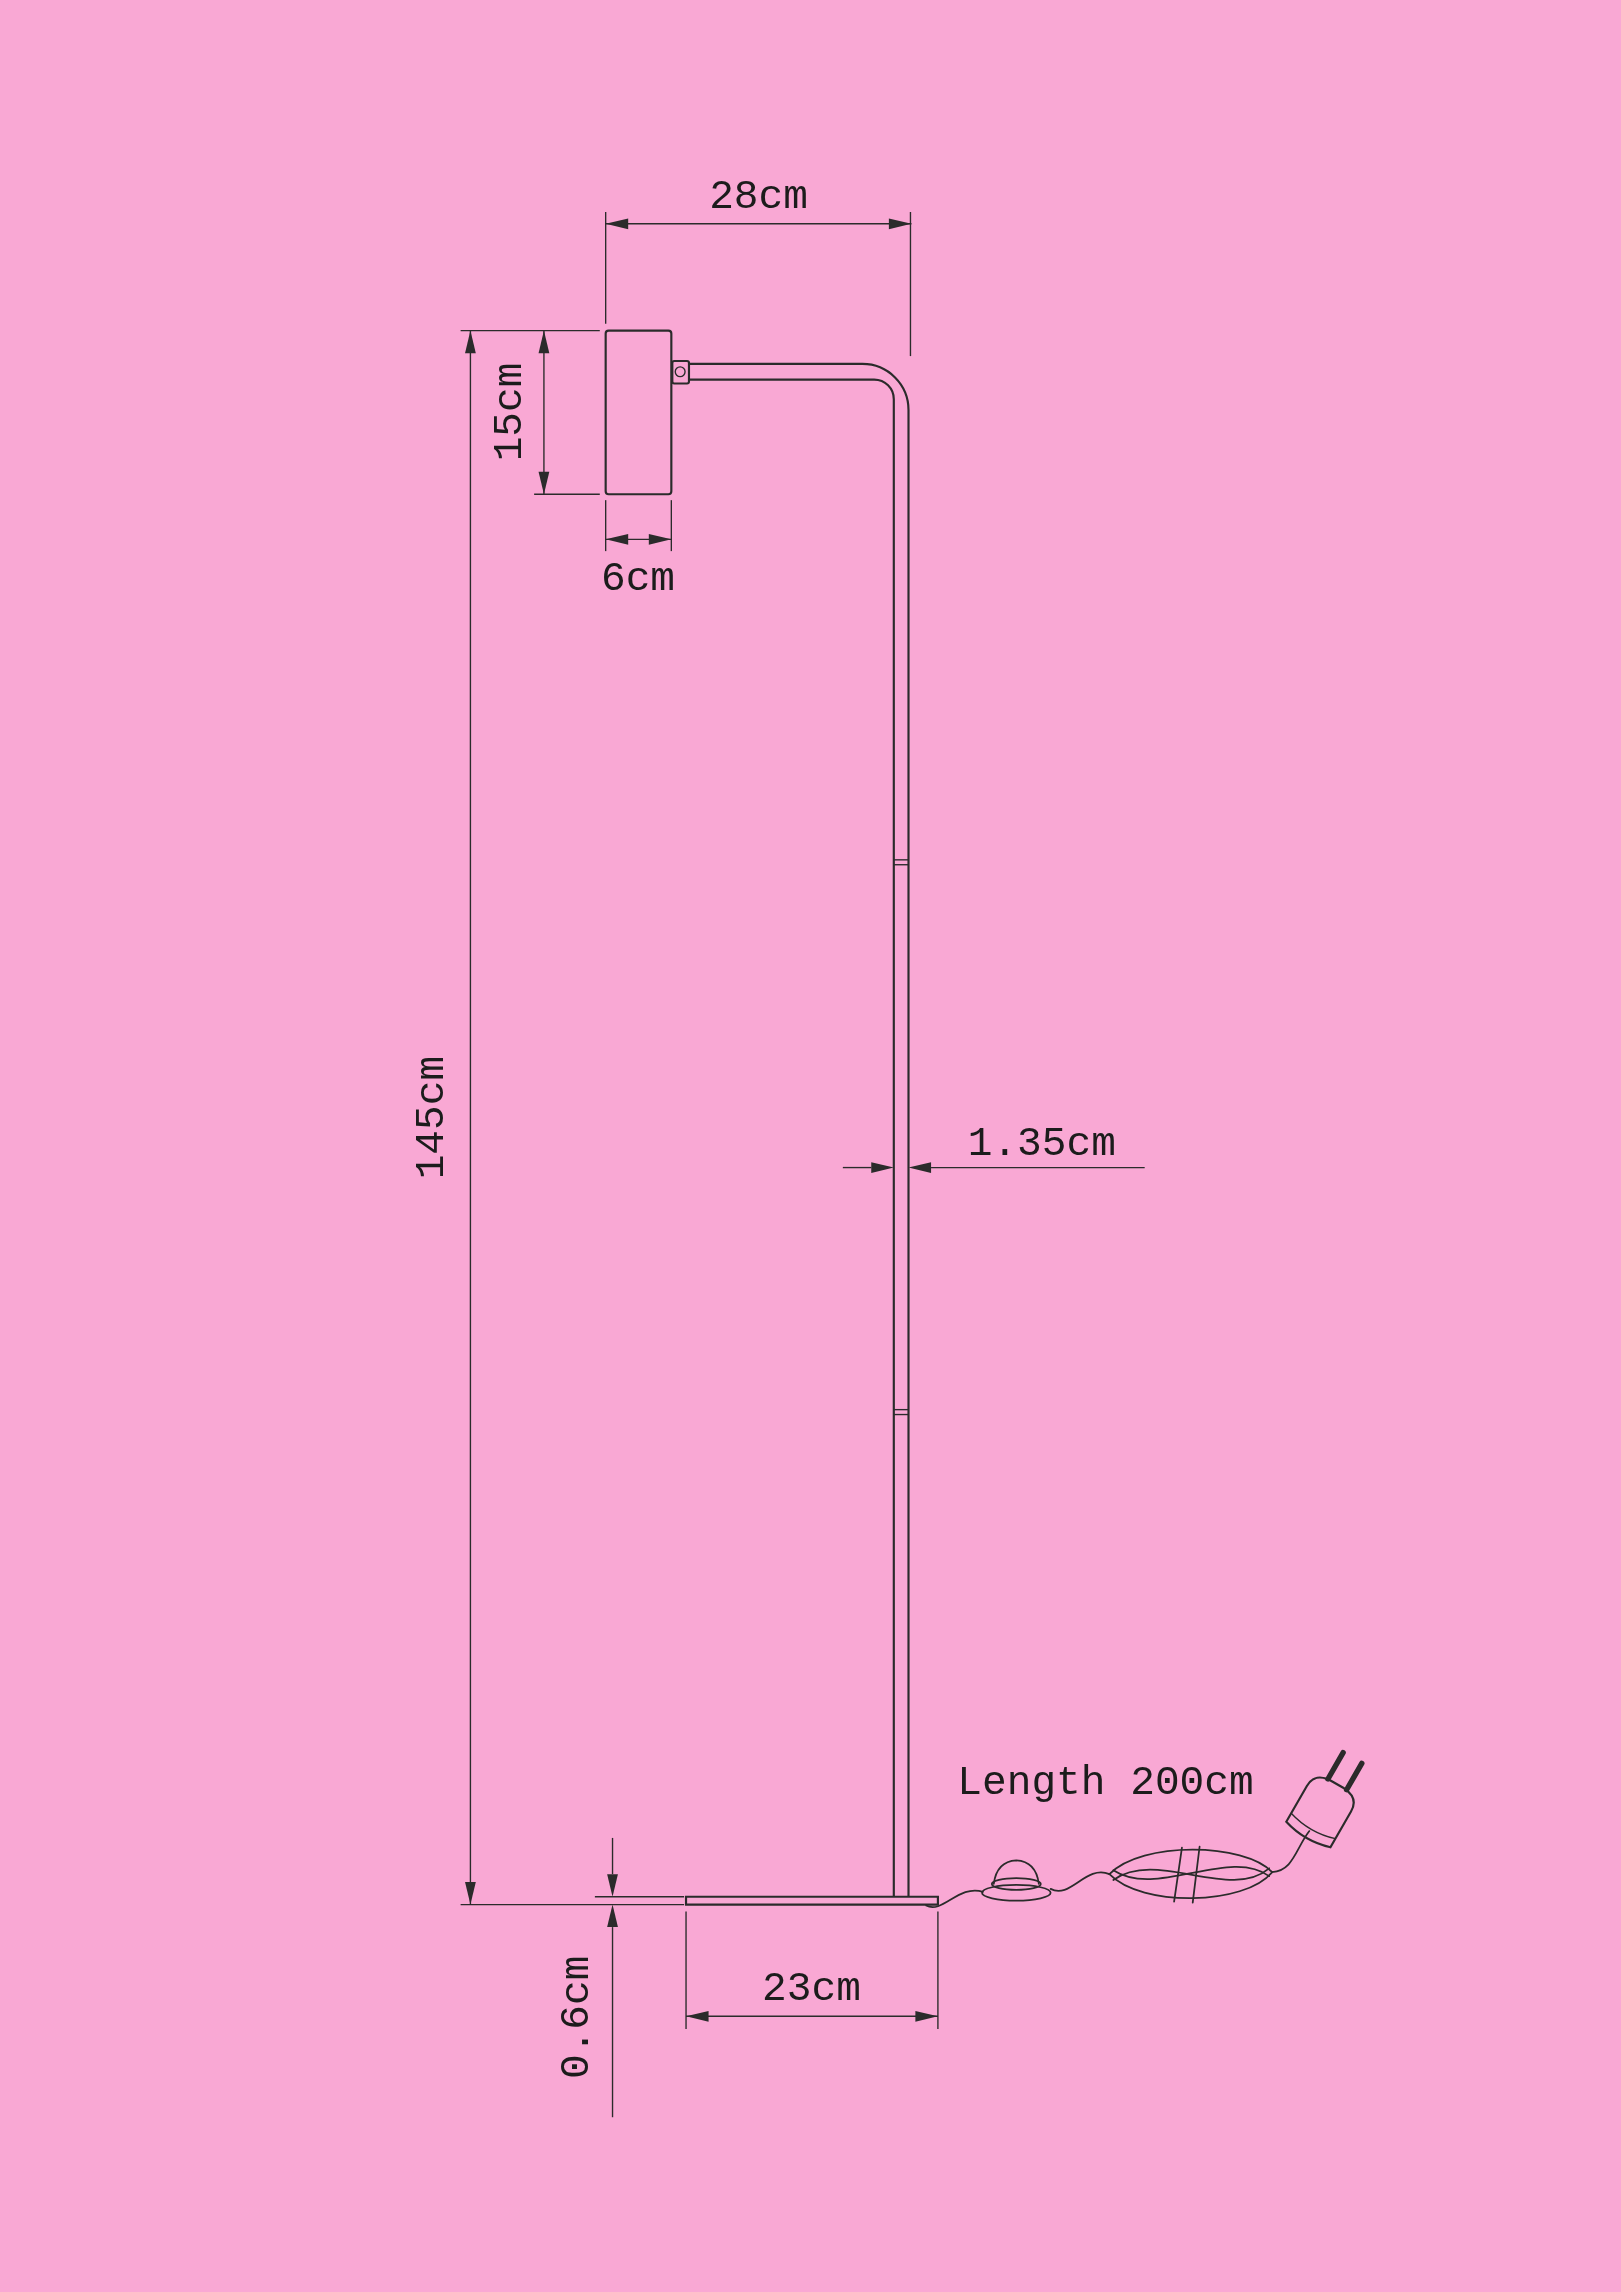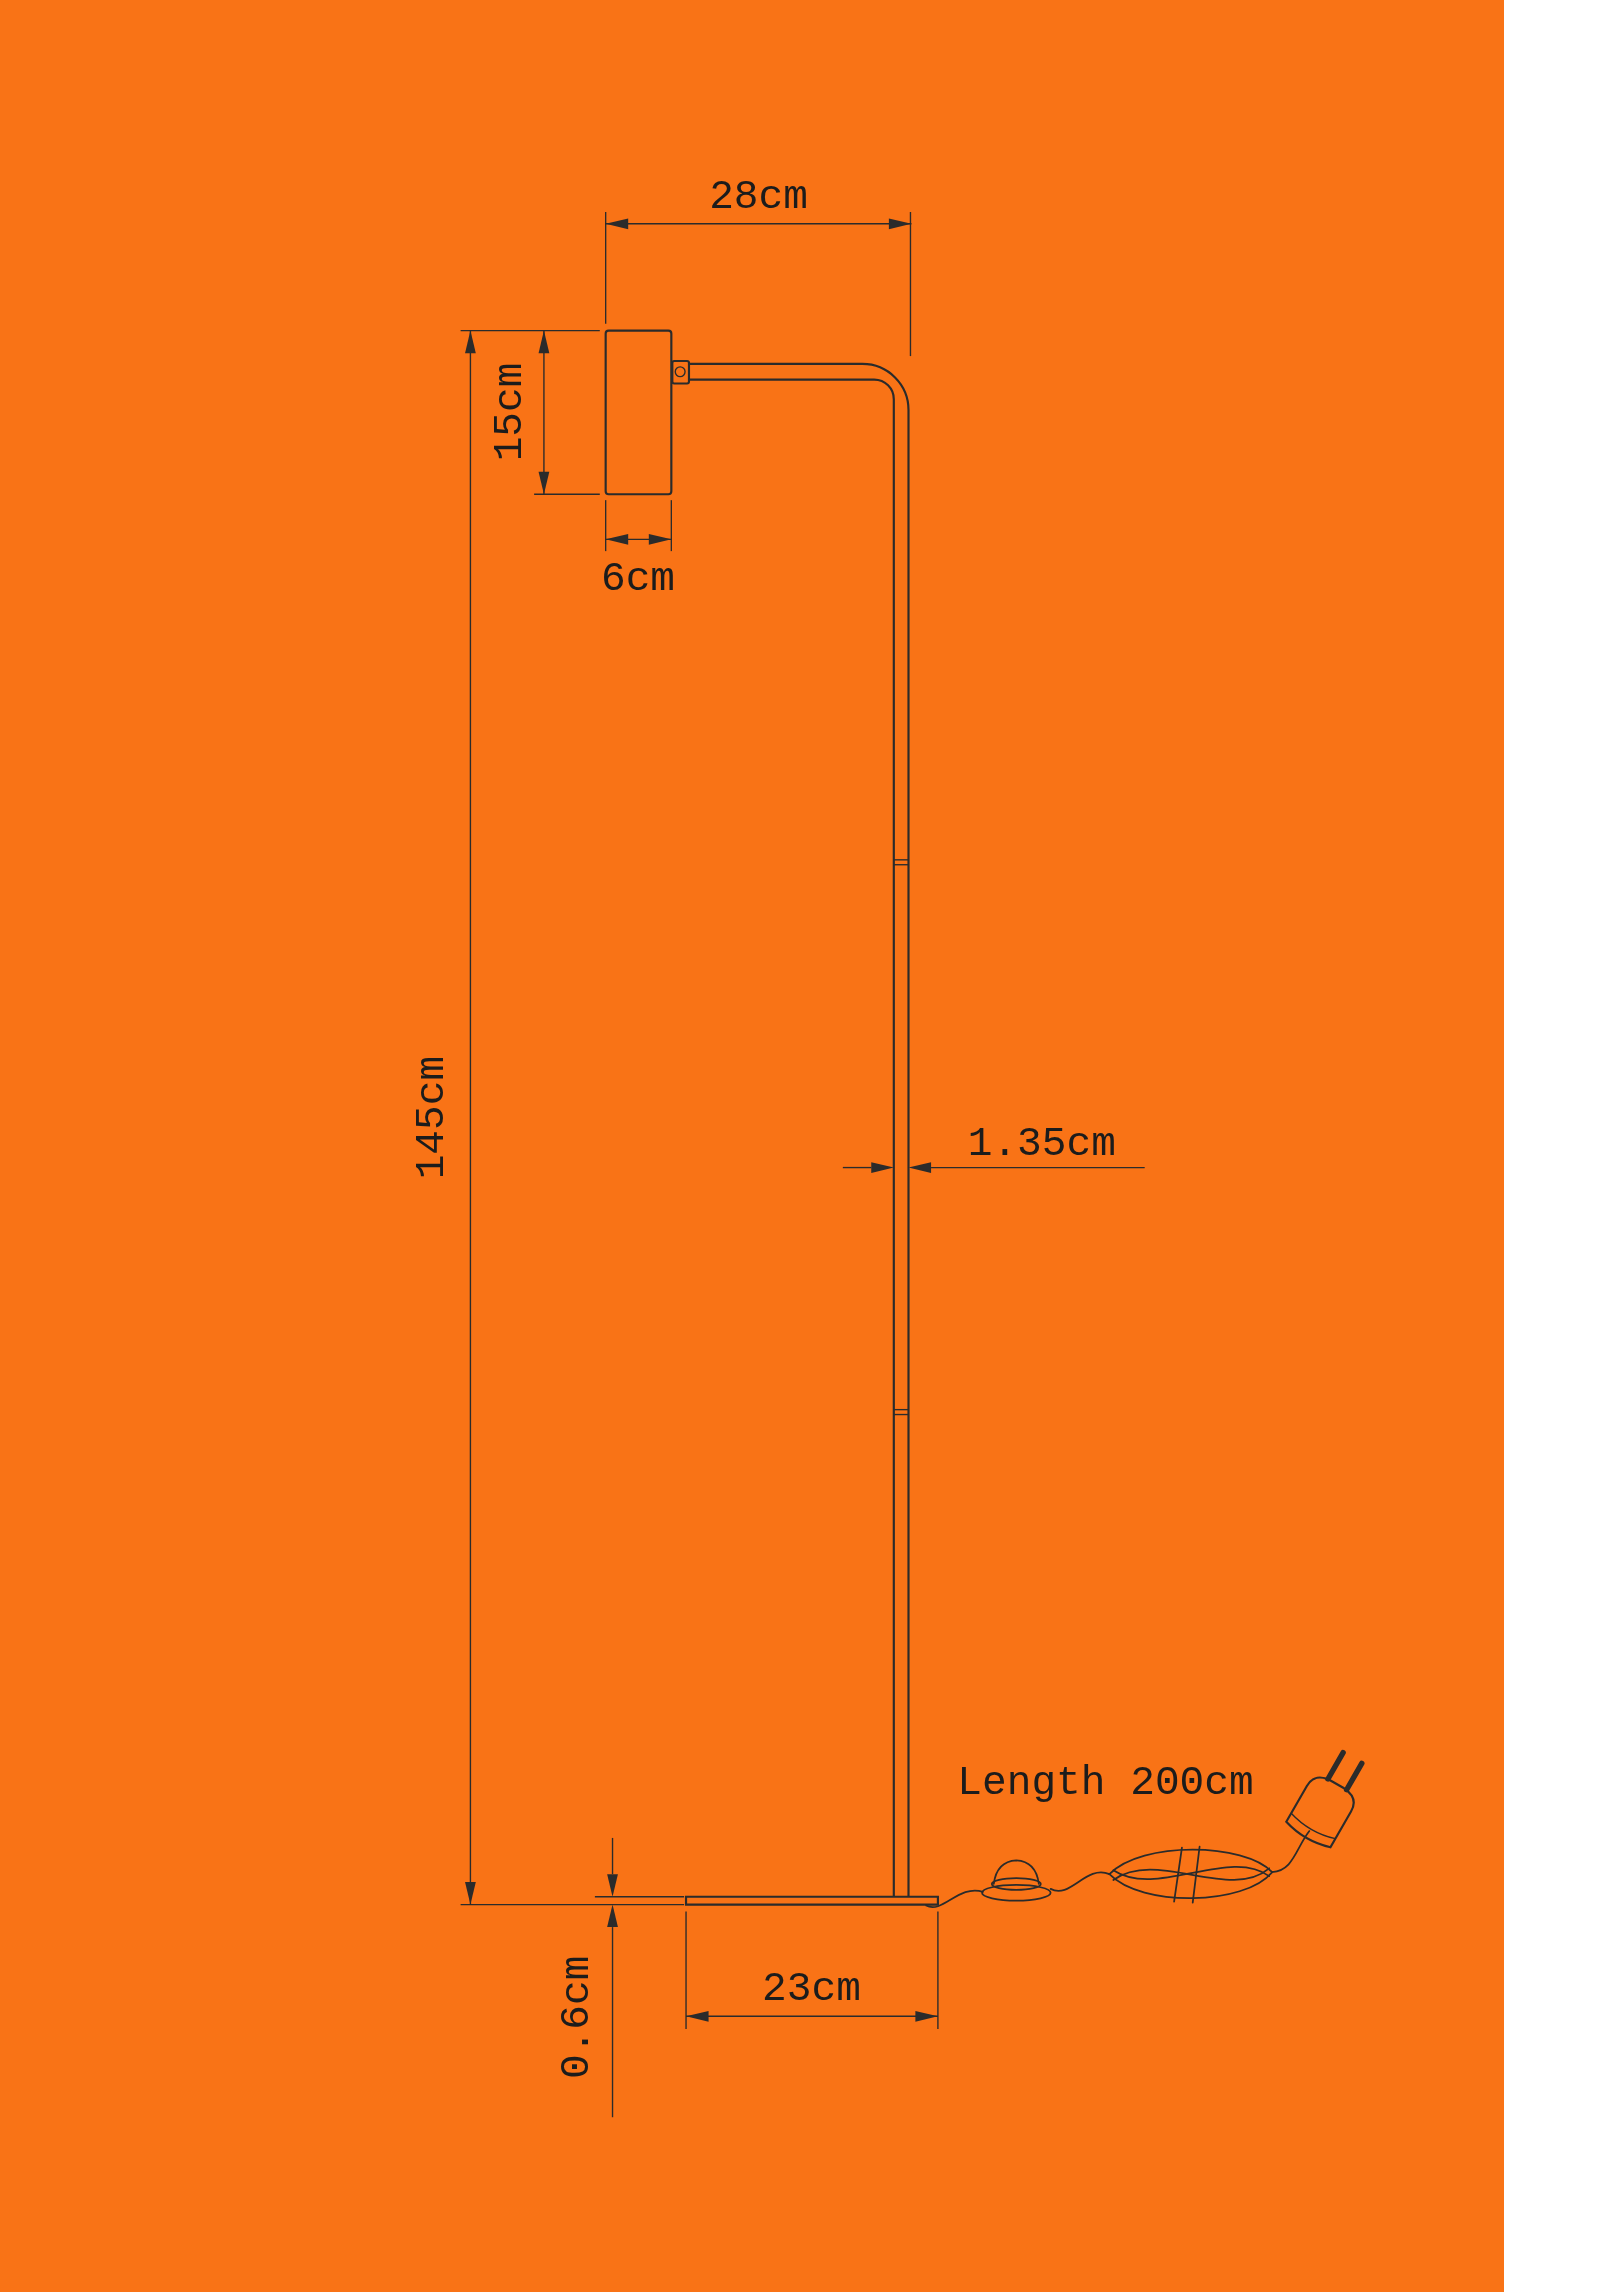--- a/index.html
+++ b/index.html
@@ -2,23 +2,23 @@
 <html><head>
 <meta charset="utf-8">
 <style>
   html, body {
     margin: 0;
     padding: 0;
     background: #ffffff;
   }
   .canvas {
     position: relative;
-    width: 1504px;
+    width: 1621px;
     height: 2293px;
-    background: #f97316;
+    background: #f9a8d4;
     overflow: hidden;
     font-family: "Liberation Mono", "DejaVu Sans Mono", monospace;
   }
   svg { position: absolute; top: 0; left: 0; }
   .obj   { fill: none; stroke: #2b2b2b; stroke-width: 2.2; }
   .thin  { fill: none; stroke: #2b2b2b; stroke-width: 1.4; }
   .cord  { fill: none; stroke: #2b2b2b; stroke-width: 1.8; stroke-linecap: round; }
   .pin   { fill: none; stroke: #2b2b2b; stroke-width: 5.5; stroke-linecap: round; }
   .arrow { fill: #2b2b2b; stroke: none; }
   .dimtext {

